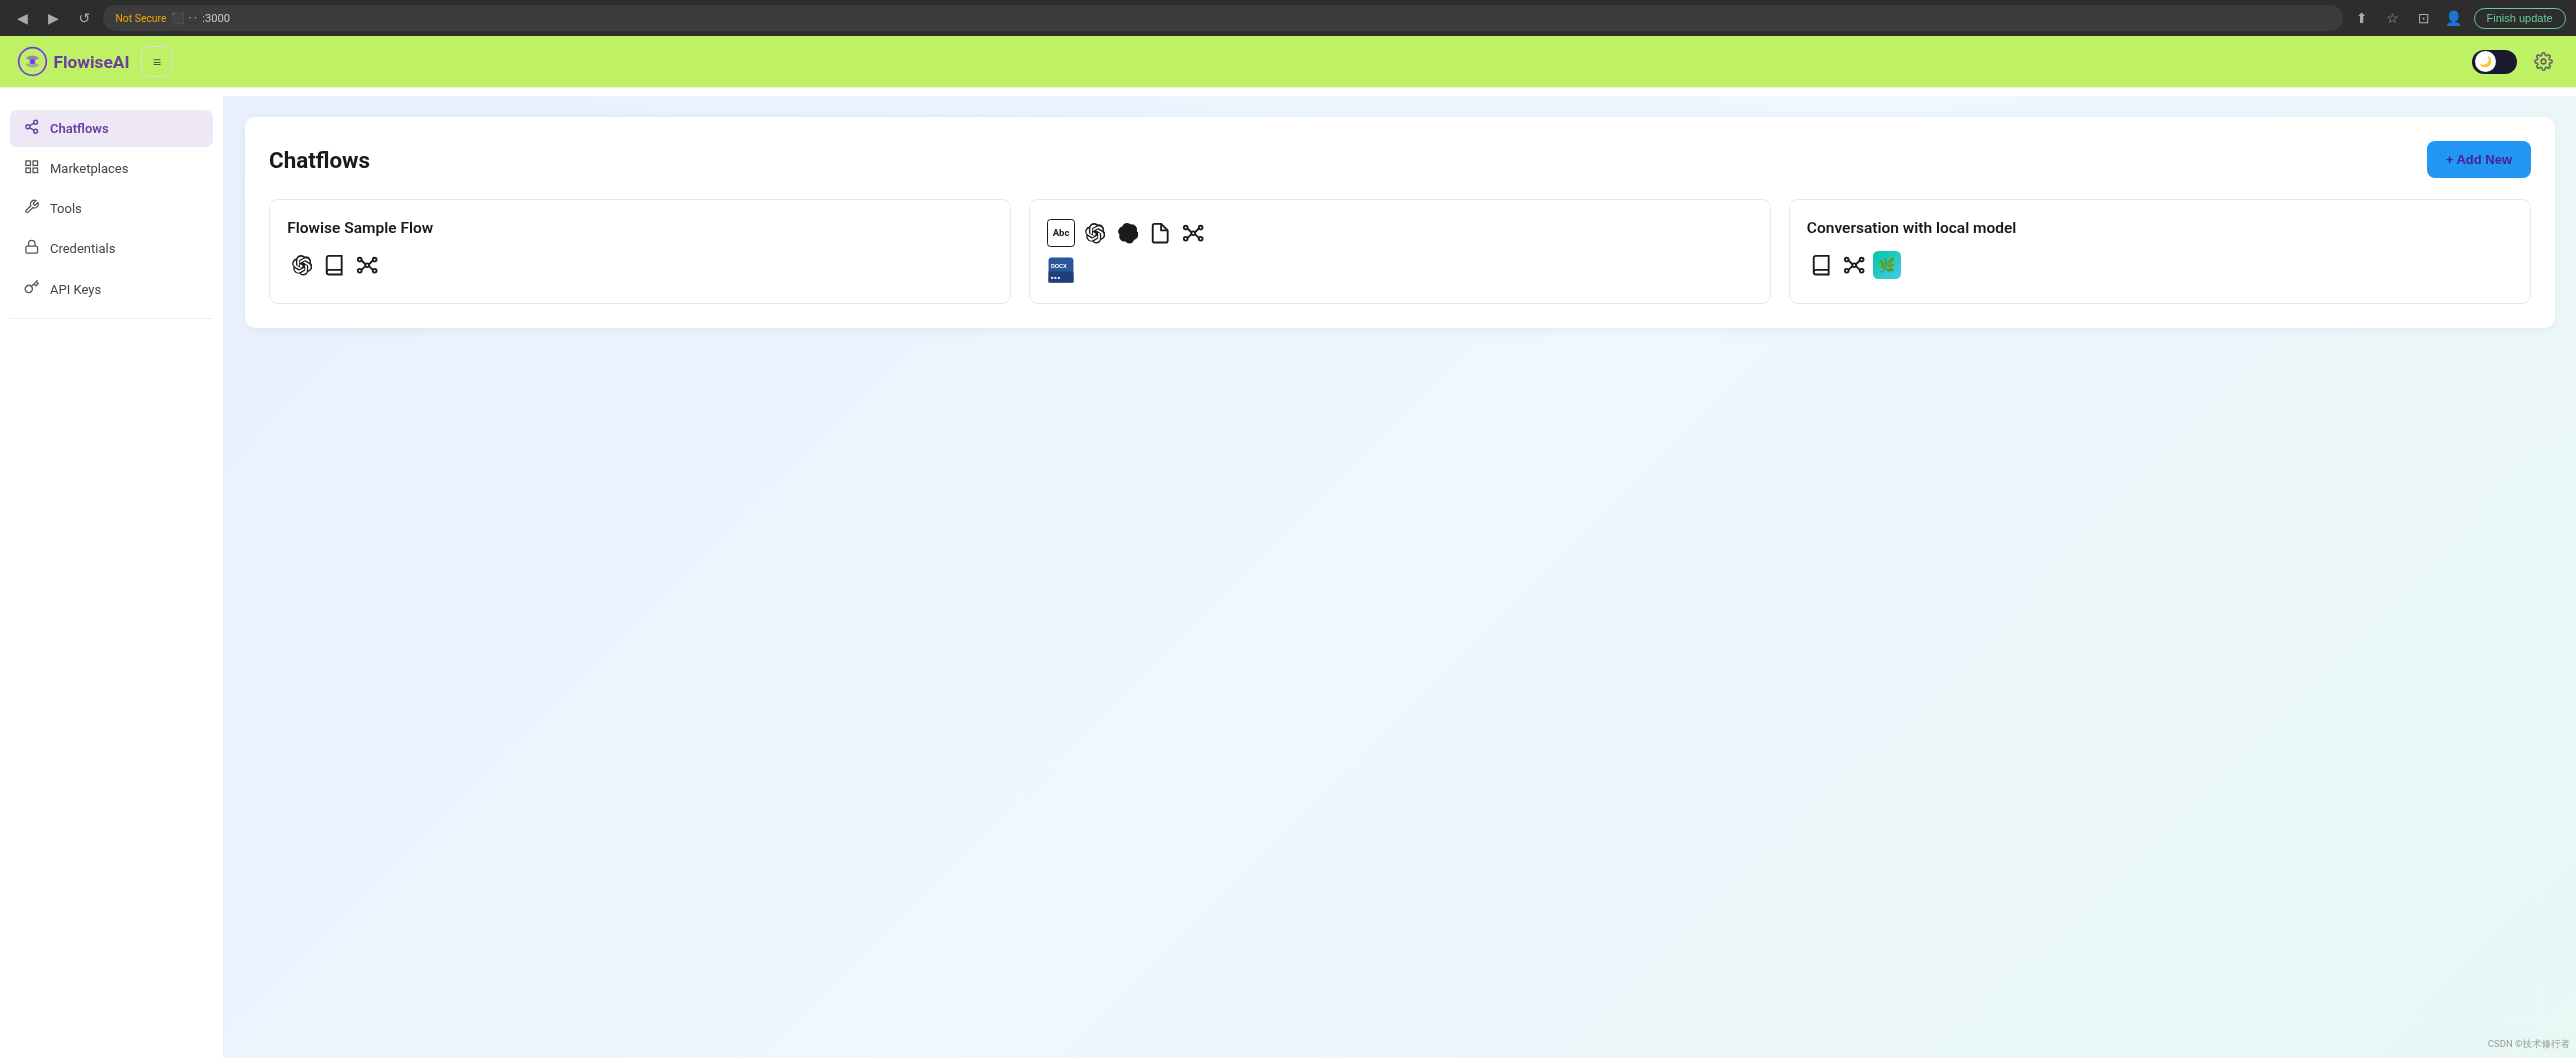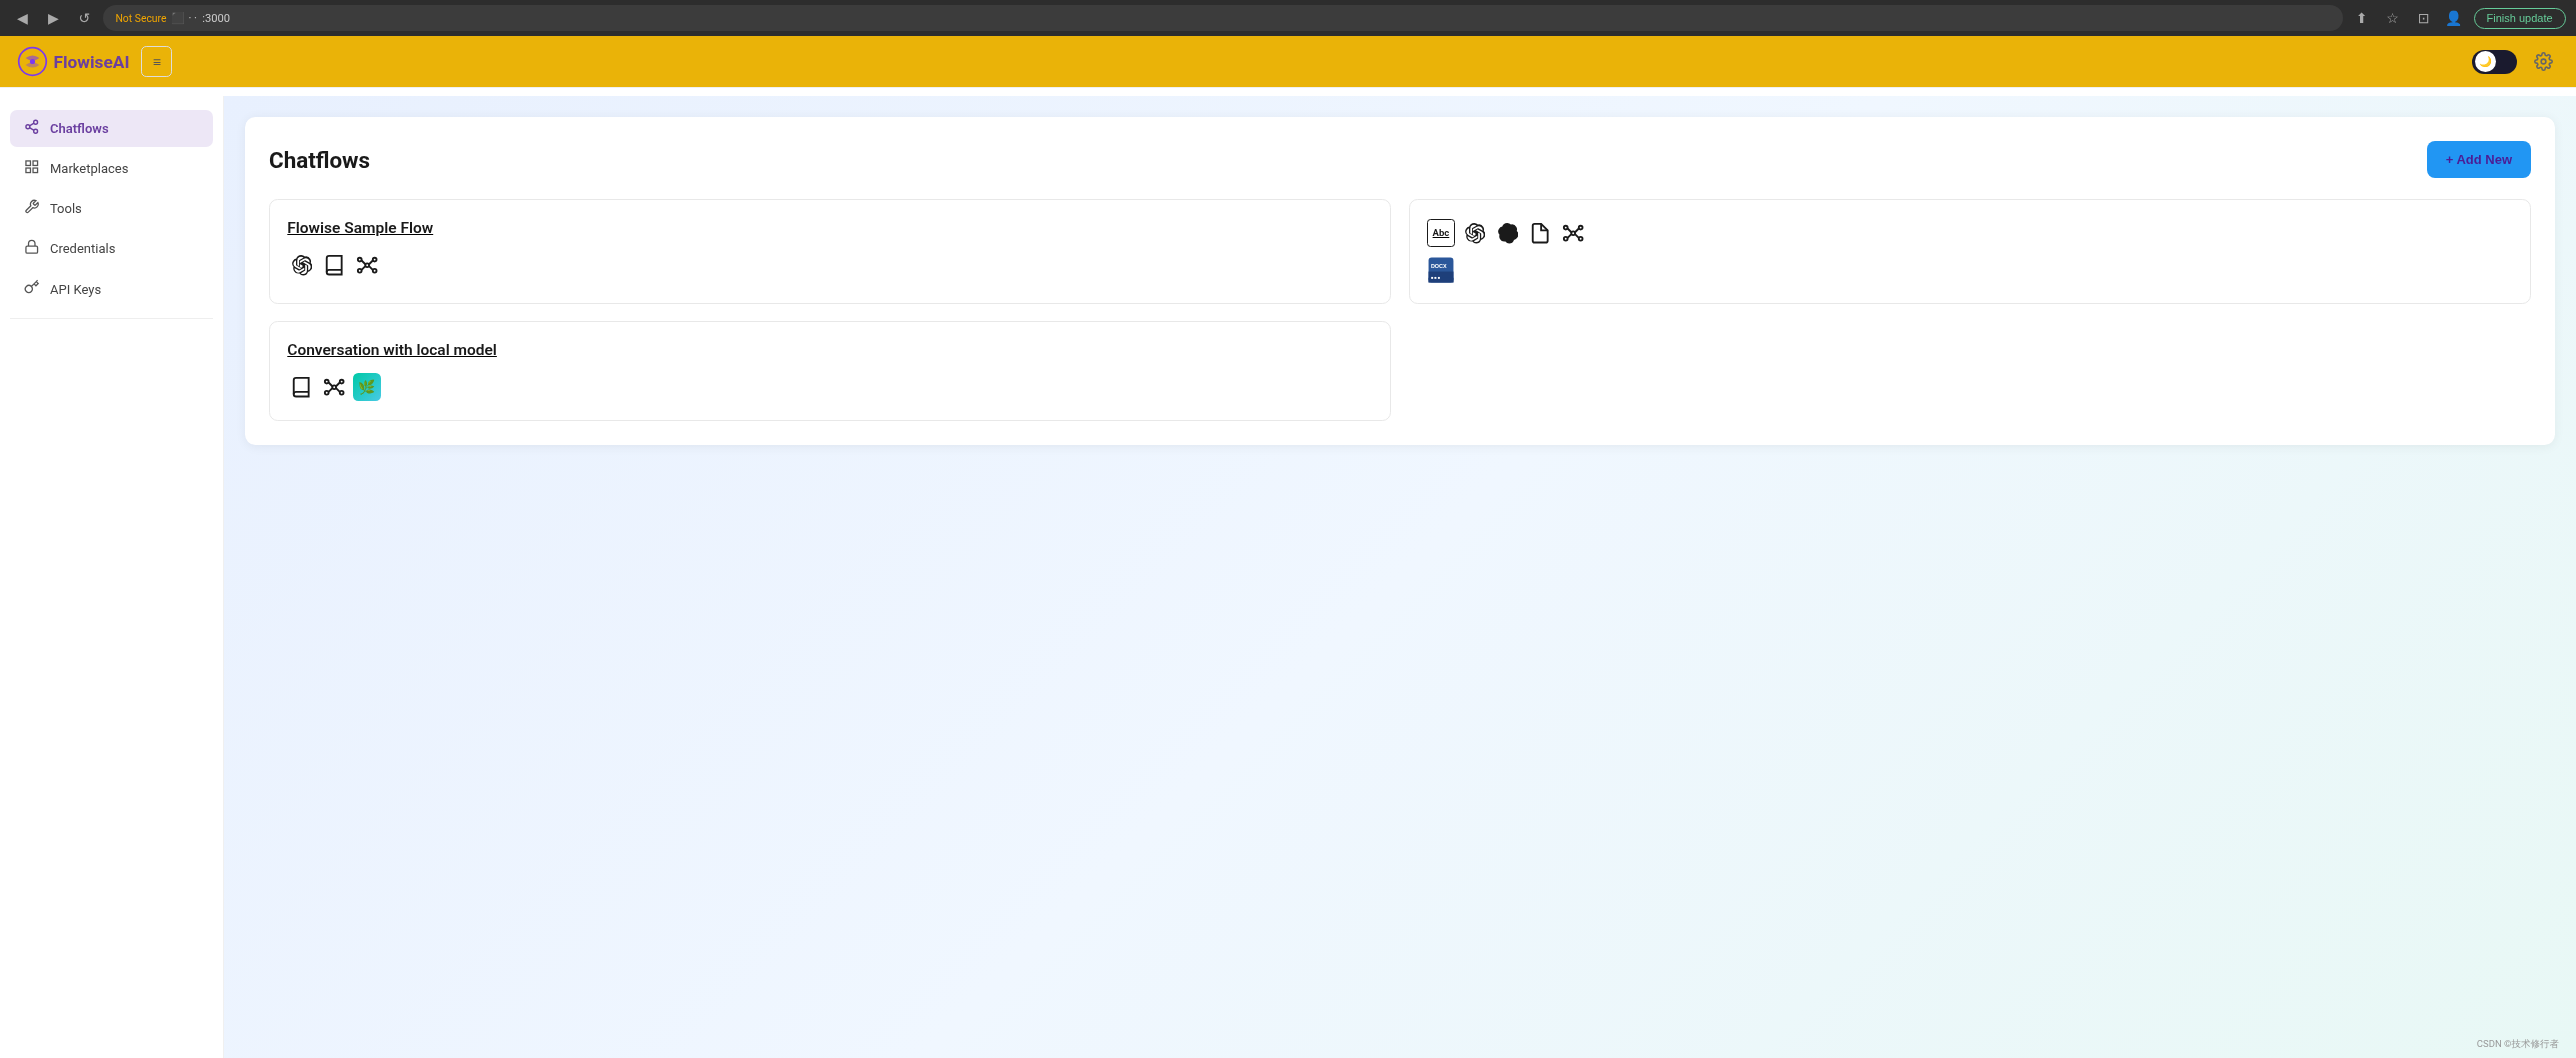--- a/index.html
+++ b/index.html
@@ -66,21 +66,21 @@
 
     
     .app-wrapper {
       display: flex;
       flex-direction: column;
       height: calc(100vh - 36px);
       background: white;
     }
     .app-header {
       height: 52px;
-      background: #eab308;
+      background: #bef264;
       display: flex;
       align-items: center;
       padding: 0 17.3px;
       justify-content: space-between;
       border-bottom: 0.9px solid #f0f0f0;
     }
     .header-left {
       display: flex;
       align-items: center;
       gap: 12px;
@@ -219,23 +219,22 @@
       font-weight: 600;
       cursor: pointer;
       display: flex;
       align-items: center;
       gap: 5.2px;
     }
 
     
     .flow-cards-grid {
       display: grid;
-      grid-template-columns: repeat(2, 1fr);
+      grid-template-columns: repeat(3, 1fr);
       gap: 17.3px;
-      text-decoration: underline;
     }
     .flow-card {
       border: 0.9px solid #e8e8e8;
       border-radius: 8.6px;
       padding: 19px 17.3px;
       cursor: pointer;
       transition: box-shadow 0.2s;
       background: white;
     }
     .flow-card-title {
@@ -263,21 +262,21 @@
       font-weight: 700;
       color: #1a1a1a;
       border: 1.3px solid #1a1a1a;
       border-radius: 3.5px;
       padding: 1.7px 3.5px;
       line-height: 1;
     }
     .bottom-attribution {
       position: fixed;
       bottom: 7px;
-      right: 17px;
+      right: 6px;
       font-size: 9.5px;
       color: #999;
     }
   </style>
 </head>
 <body>
 
 <div class="browser-chrome">
   <button class="browser-nav-btn">◀</button>
   <button class="browser-nav-btn">▶</button>

